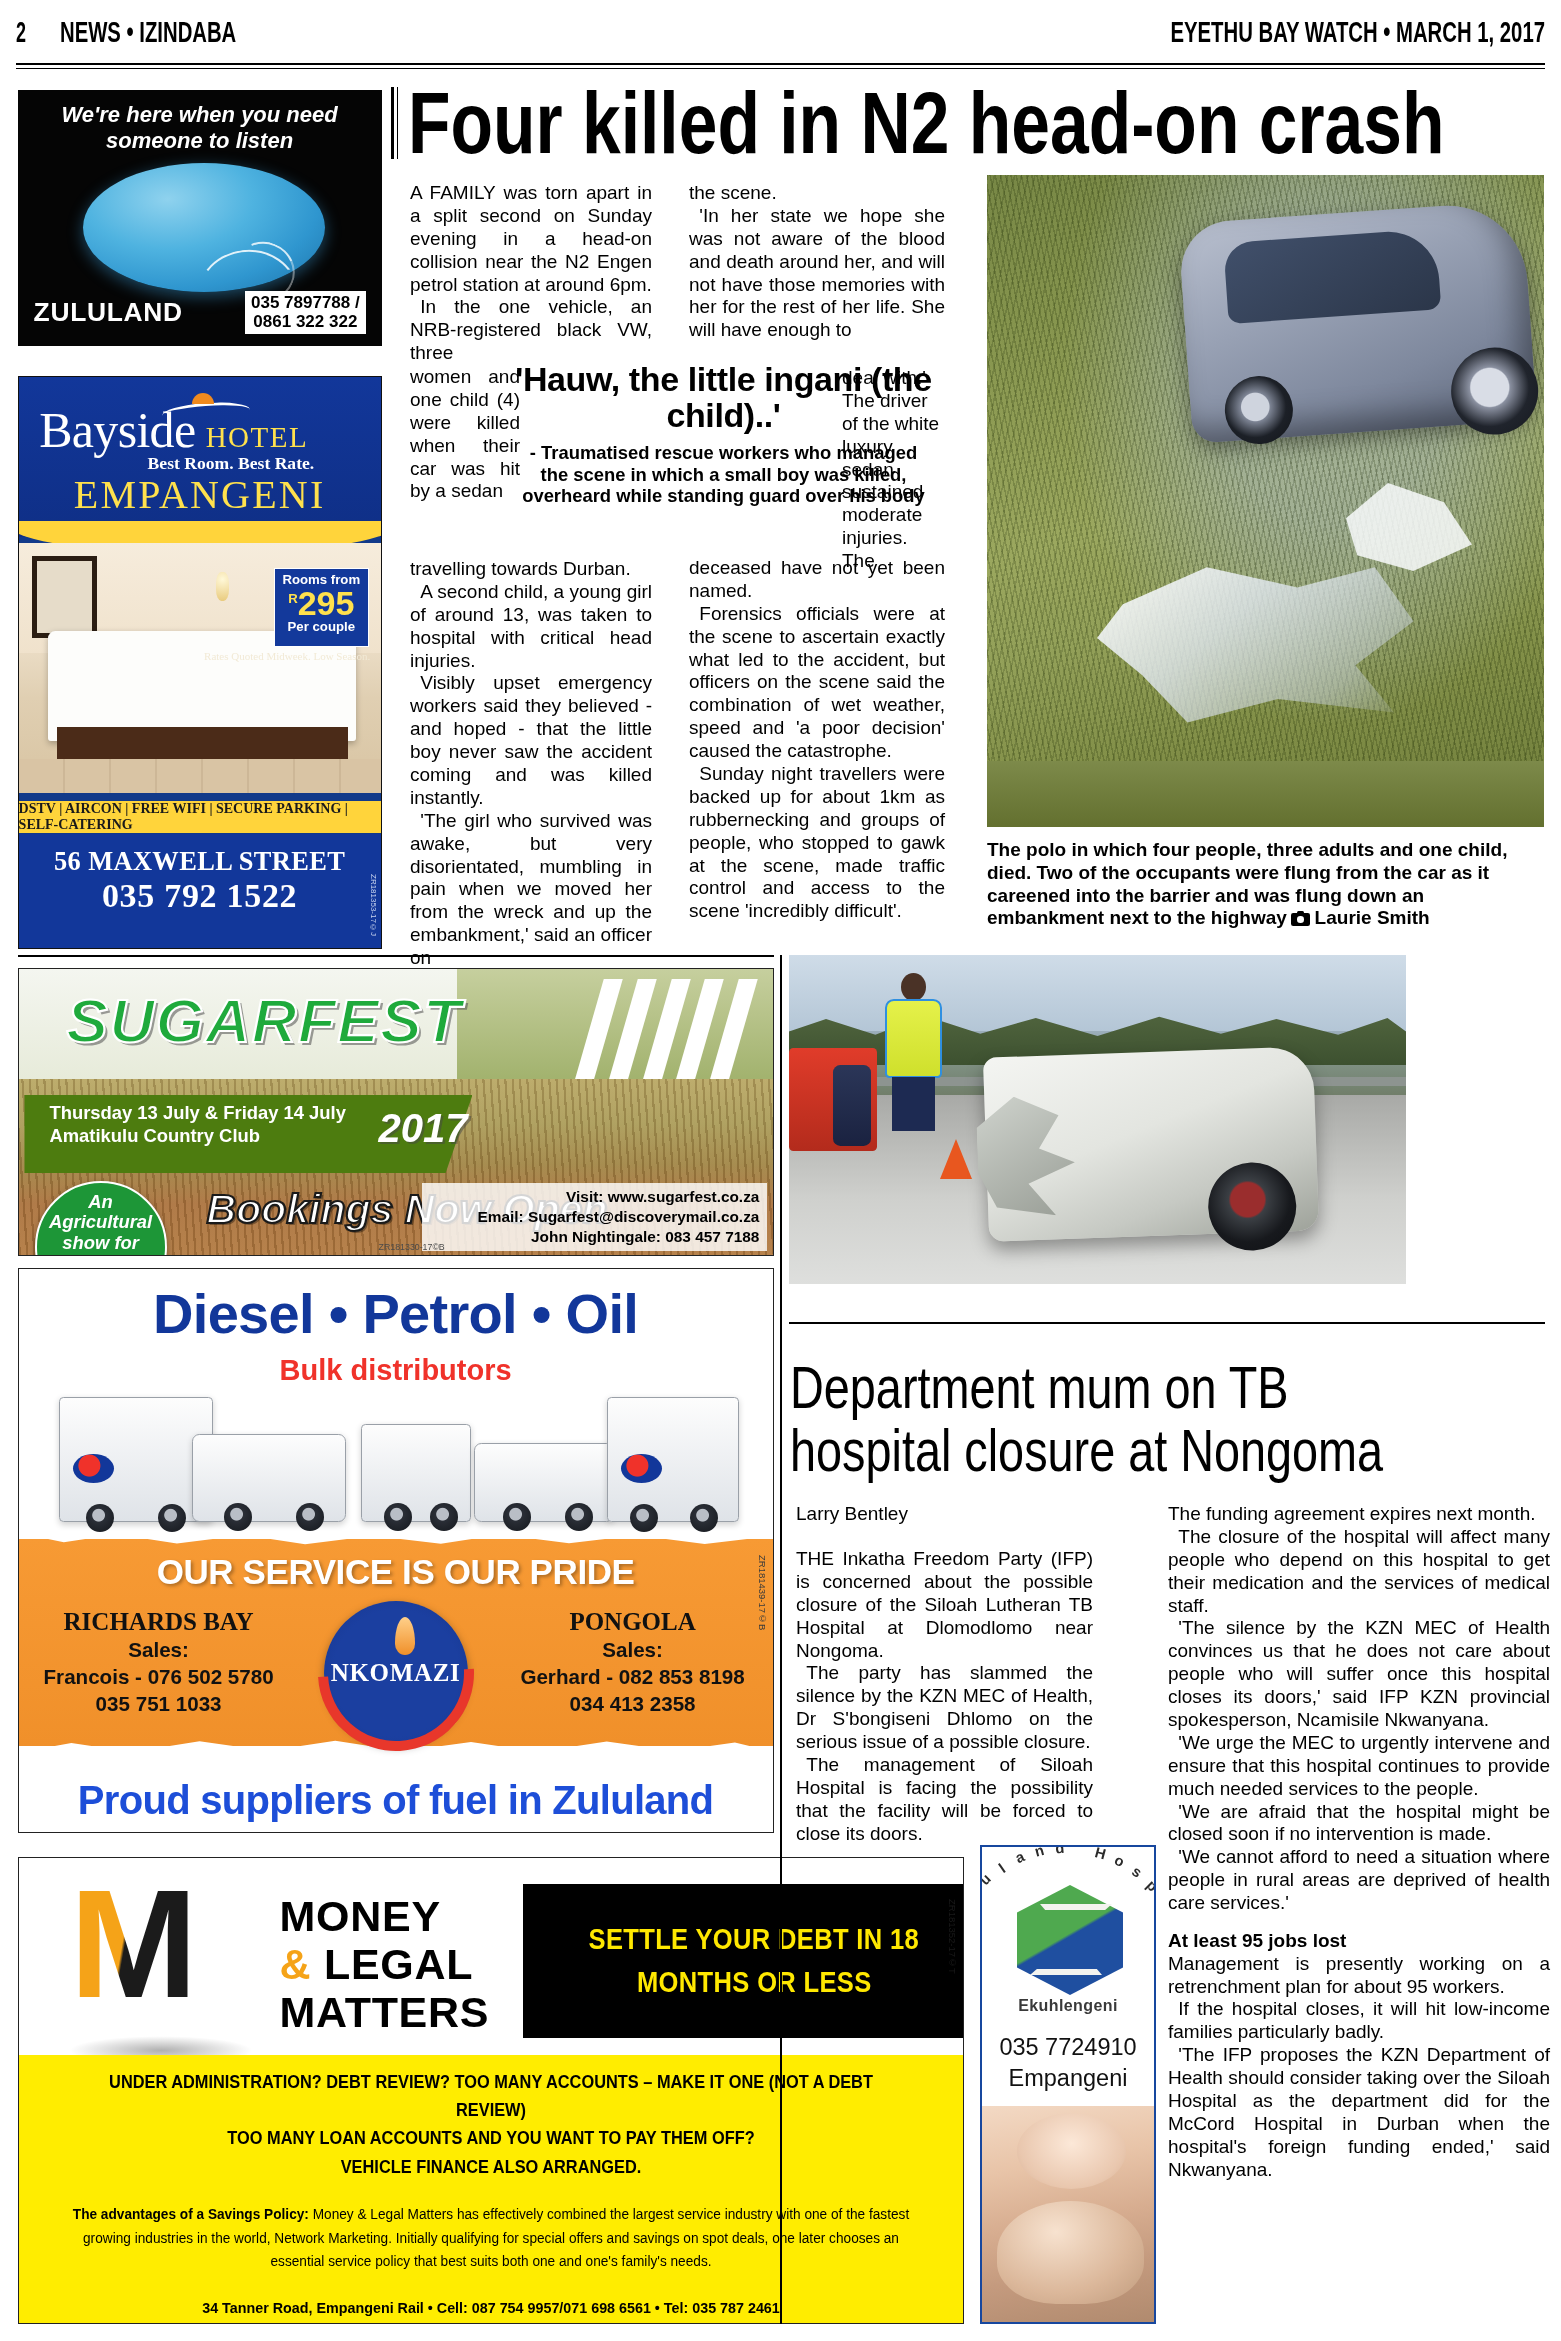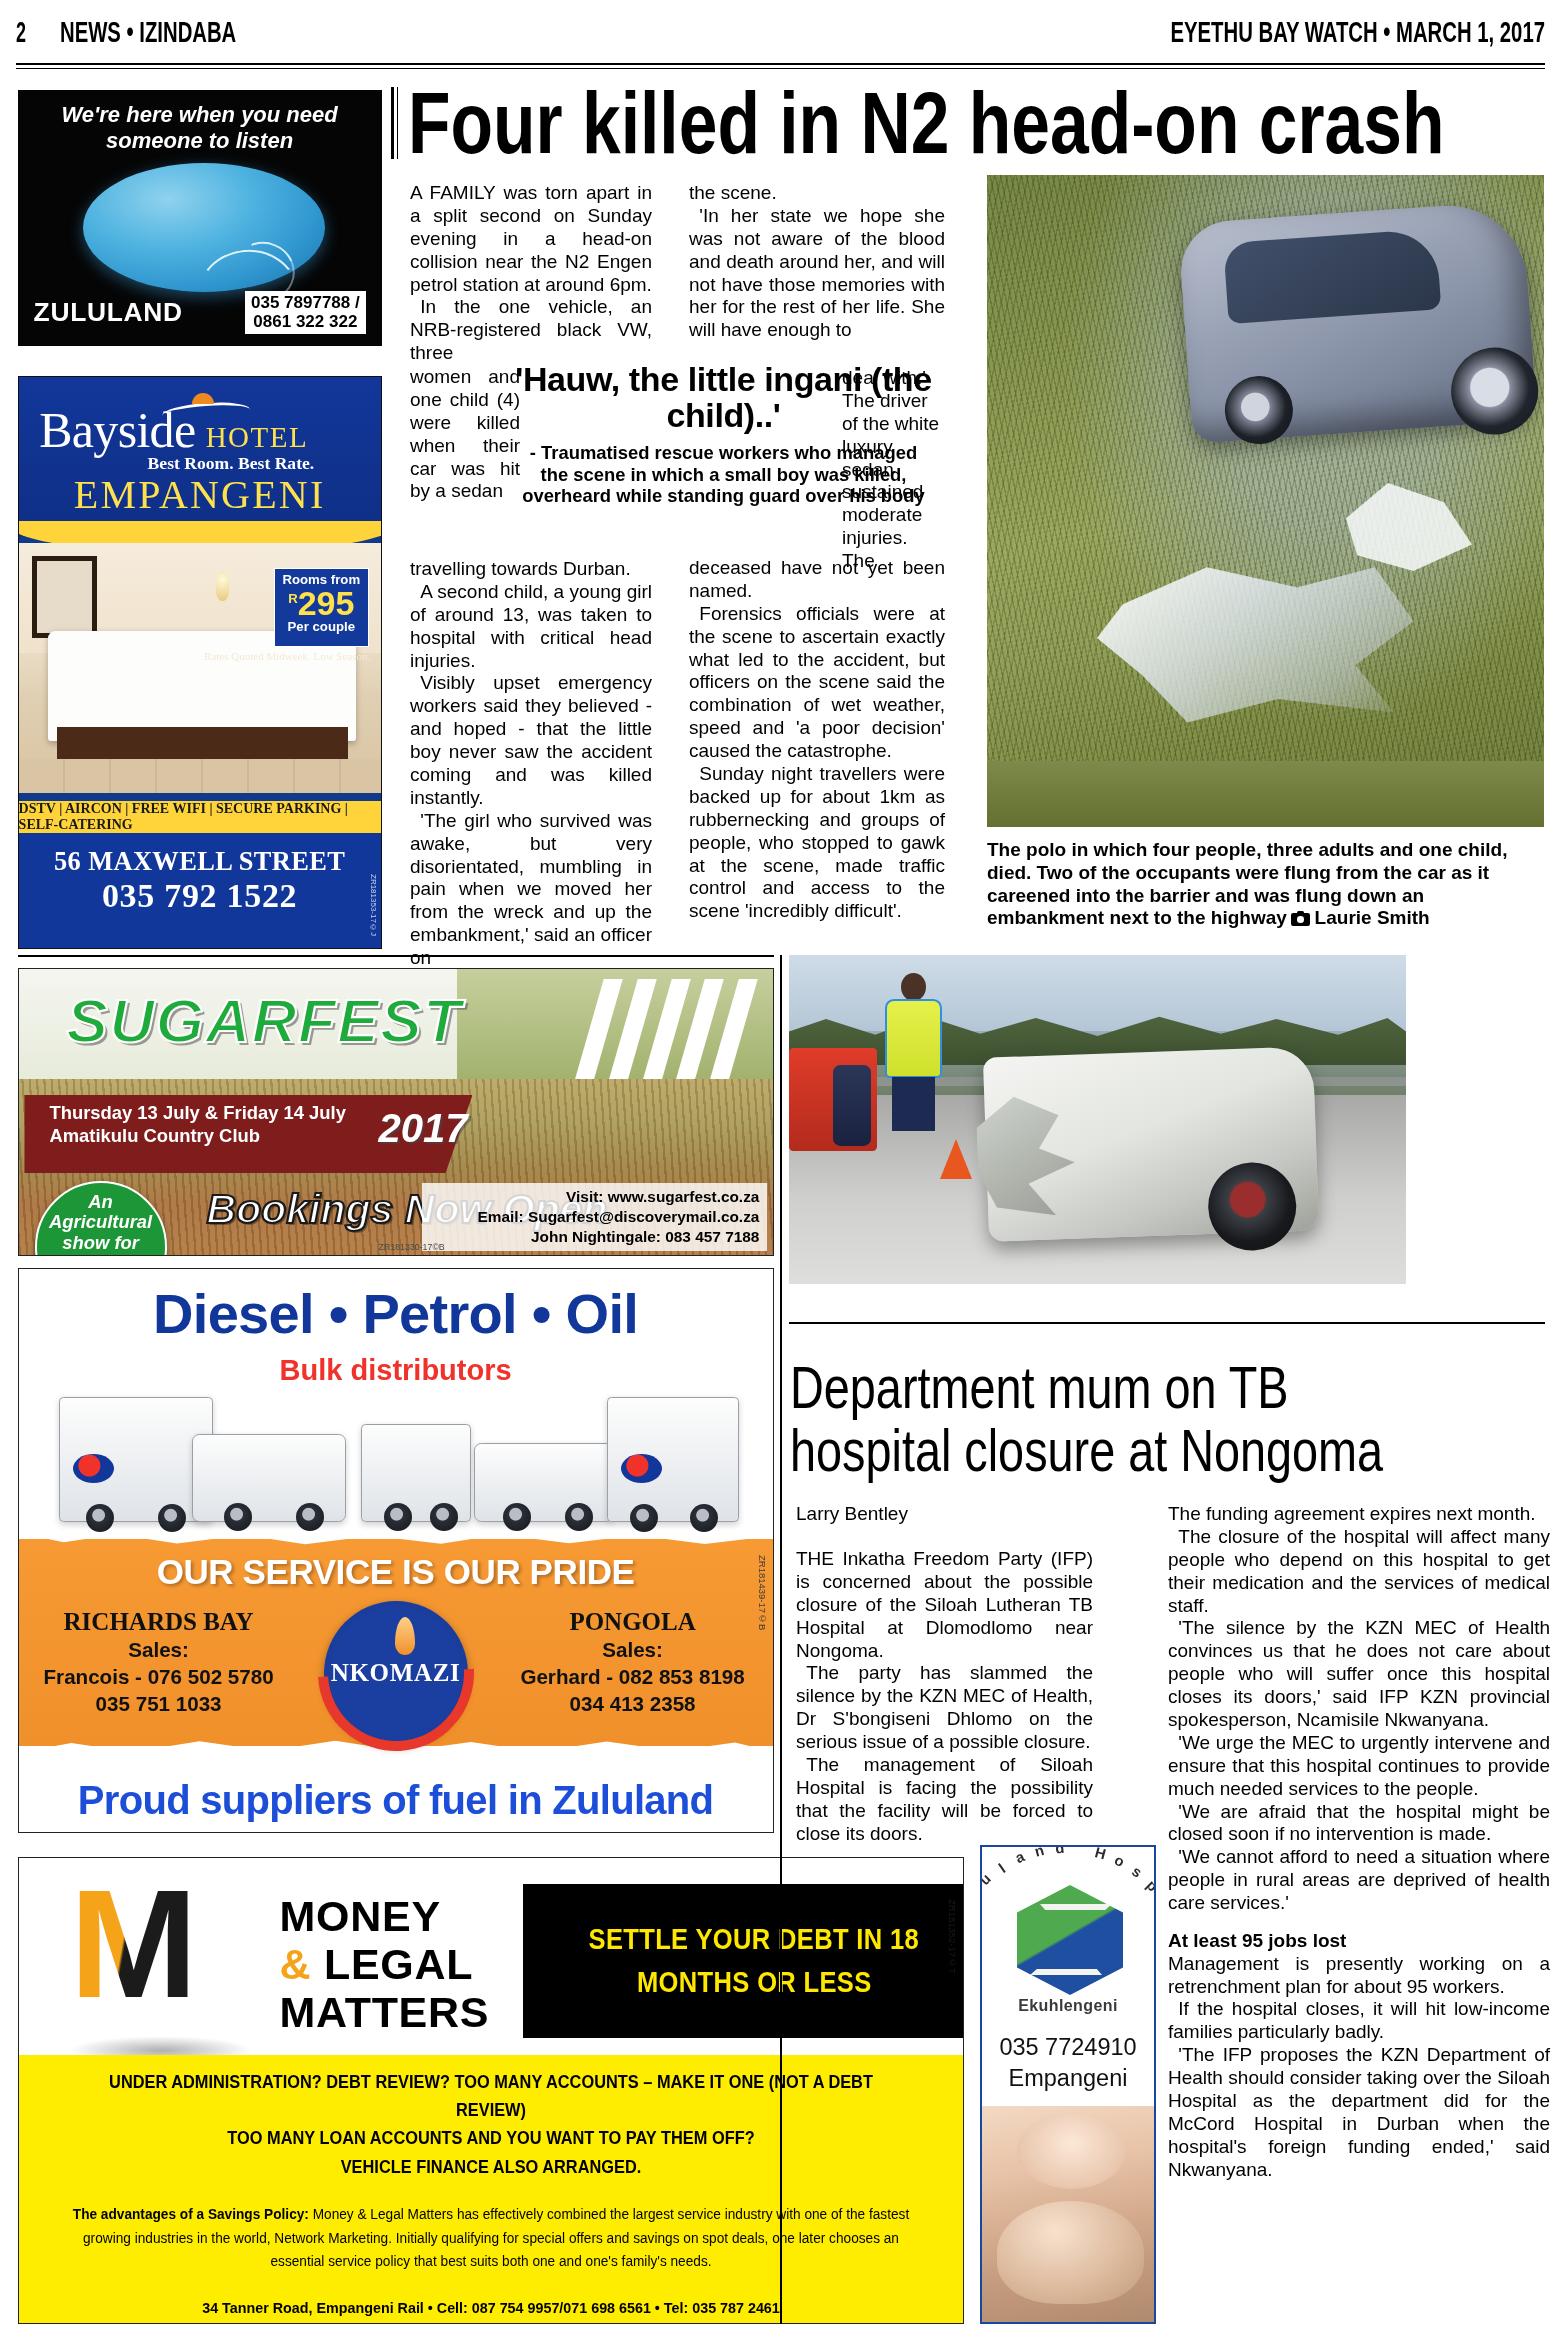--- a/index.html
+++ b/index.html
@@ -196,21 +196,21 @@
     letter-spacing: 1.5px;
     margin-left: 8px;
   }
   .sf-field {
     position:absolute; left:0; top: 110px; width:100%; height: 178px;
     background: linear-gradient(180deg,#b9a86a 0%, #a89a5c 25%, #9c7f45 48%, #a8683c 70%, #b0713f 100%);
   }
   .sf-cane { position:absolute; inset:0; background: repeating-linear-gradient(86deg, rgba(120,95,40,0.35) 0 2.2px, rgba(205,190,120,0.22) 2.2px 7.3px);}
   .sf-greenbar {
     position:absolute; left: 5.9px; top: 126px; width: 448px; height: 78px;
-    background: #7f1d1d; color:#fff;
+    background: #4d7c0f; color:#fff;
     clip-path: polygon(0 0, 100% 0, 94% 100%, 0 100%);
     padding: 7.3px 0 0 25px;
   }
   .sf-dates { font-size: 18.4px; font-weight: bold; line-height: 1.22; }
   .sf-year { position:absolute; left: 360px; top: 137px; font-size: 40px; font-style: italic; font-weight: bold; color:#fff; text-shadow: 2.2px 2.2px 0 rgba(70,70,70,0.5);}
   .sf-badge {
     position:absolute; left: 16px; top: 212px; width: 132px; height: 132px; border-radius:50%;
     background: #1d9637; color:#fff; text-align:center; font-weight:bold; font-style: italic;
     font-size: 18.4px; line-height: 1.12; padding-top: 8.8px; border: 2.2px solid #fff;
     box-shadow: 0 2.9px 7.3px rgba(0,0,0,0.35);

